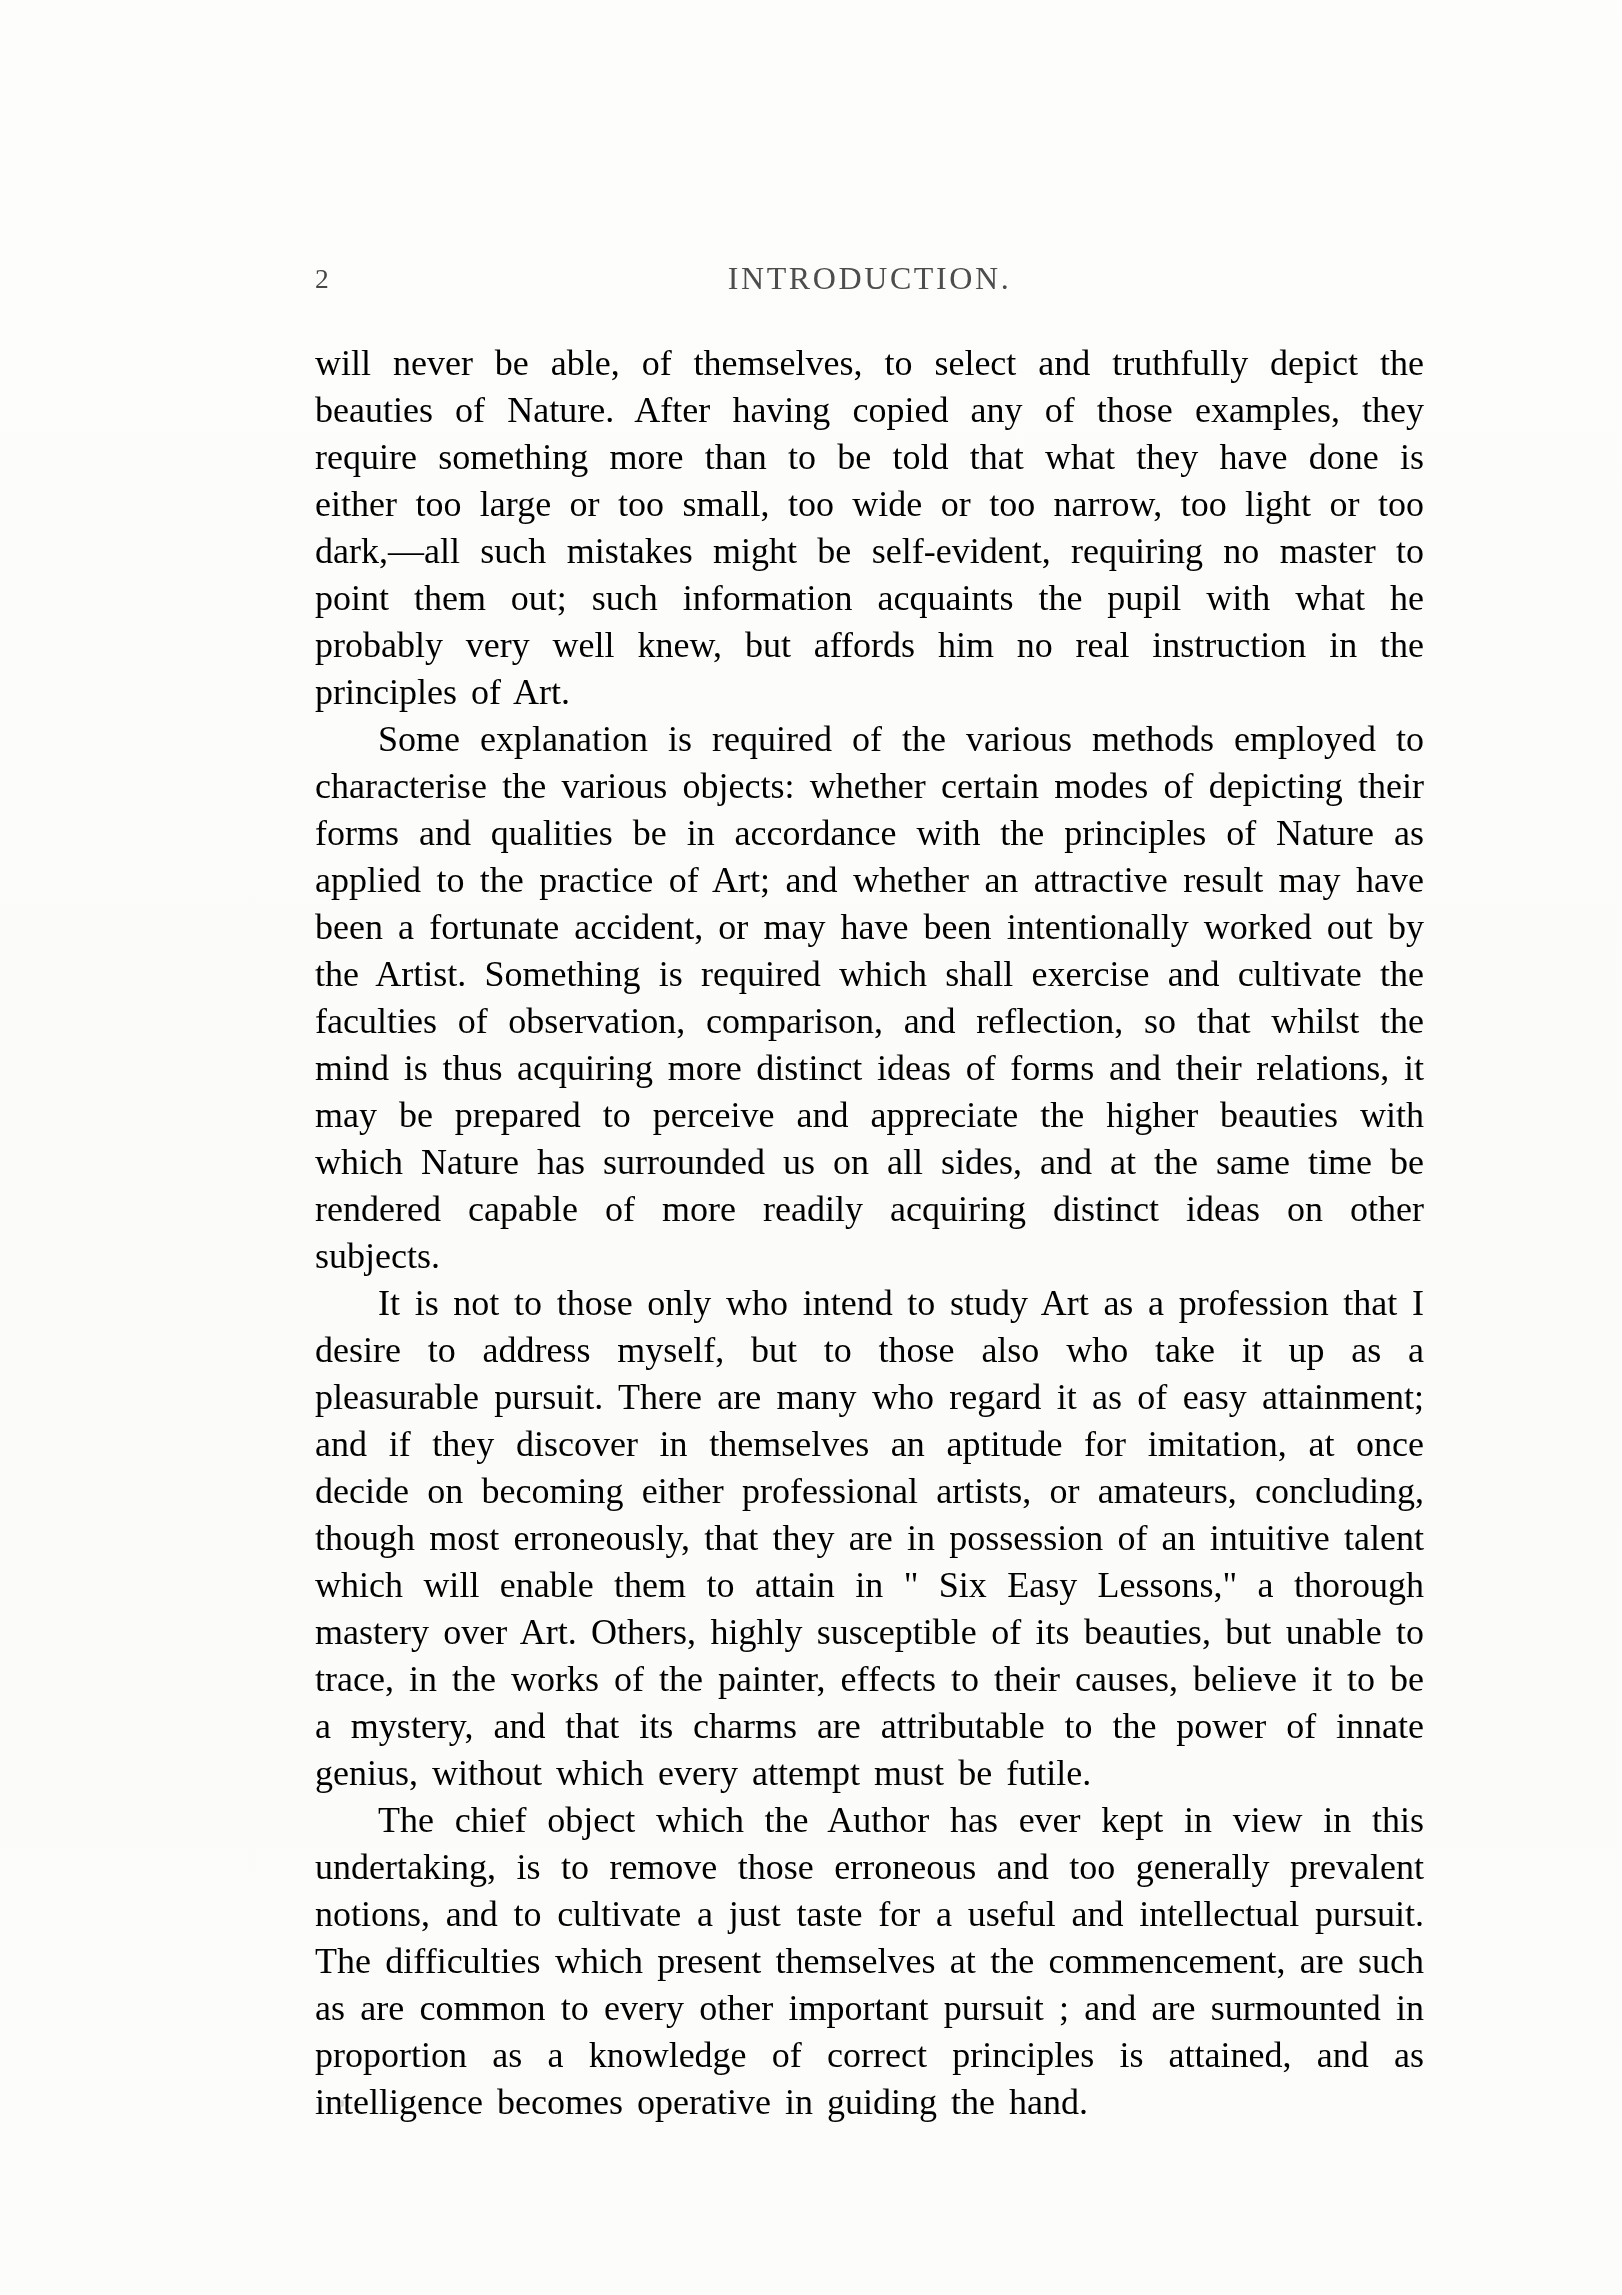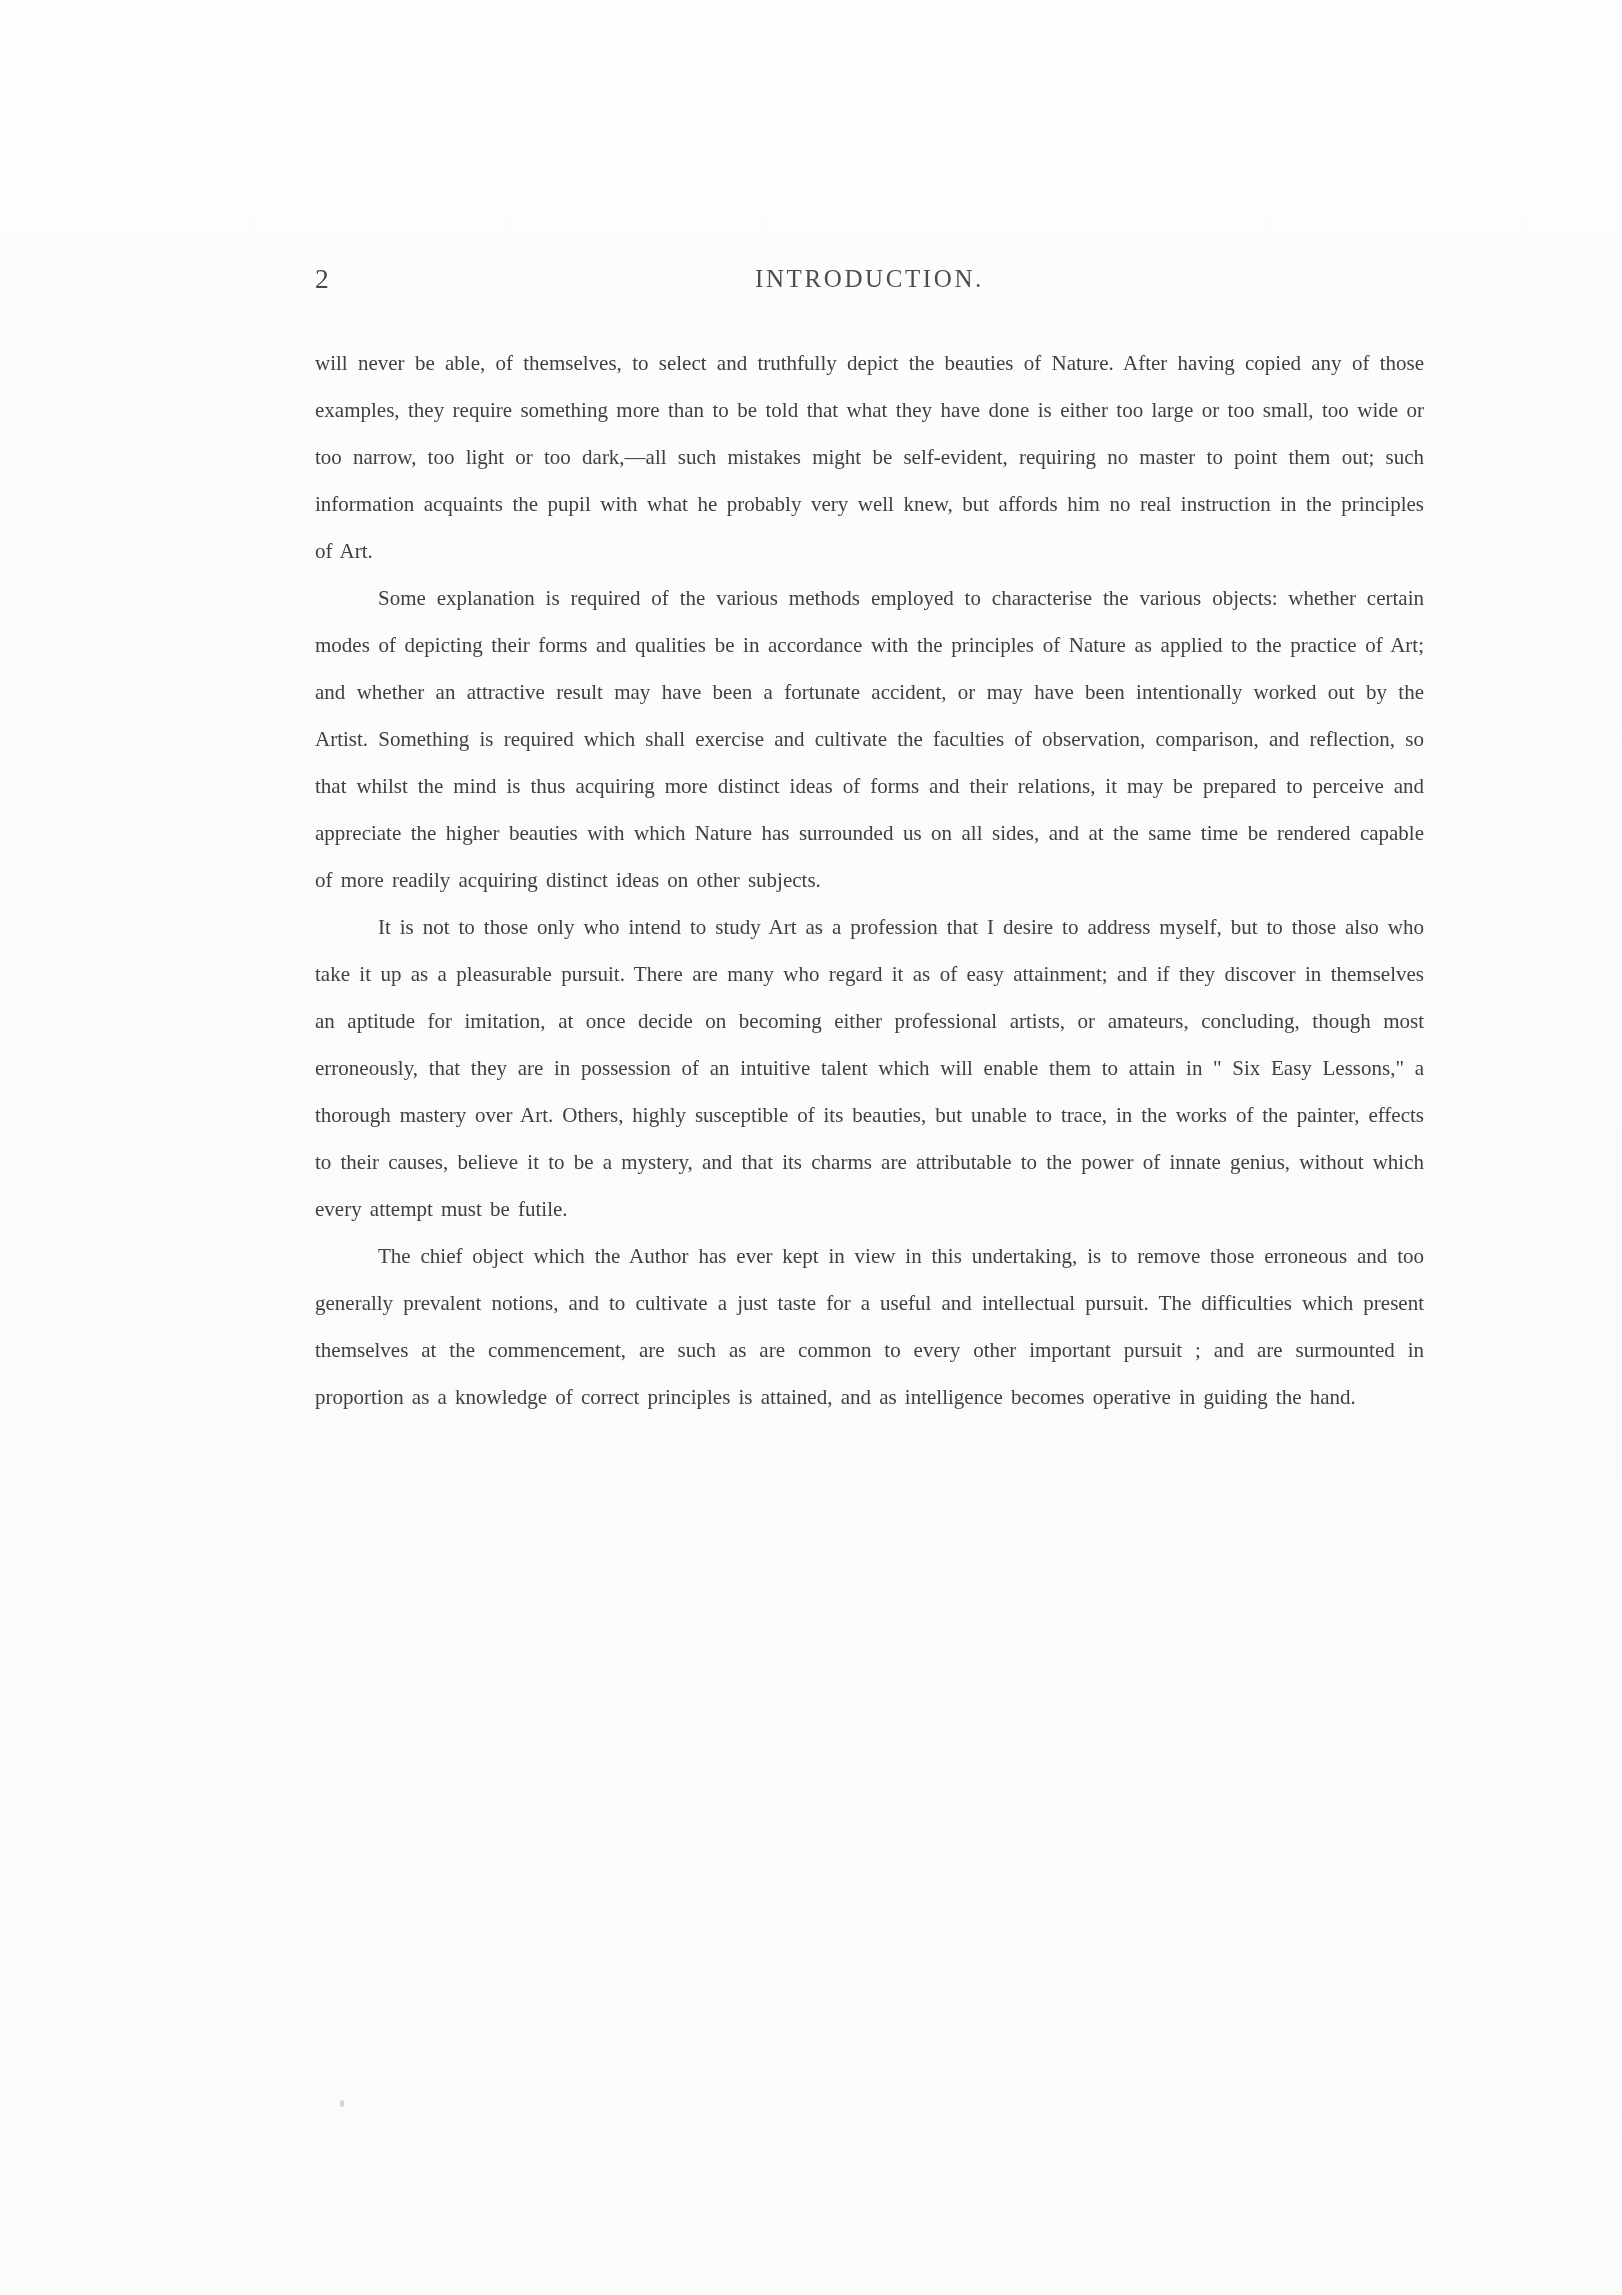--- a/index.html
+++ b/index.html
@@ -36,30 +36,30 @@
     .page-number {
       position: absolute;
       left: 0;
       top: 0;
       font-size: 27.5px;
       line-height: 37px;
     }
     .running-header {
       display: block;
       text-align: center;
-      font-size: 25px;
+      font-size: 32px;
       line-height: 37px;
       letter-spacing: 2.6px;
       color: #4d4d4d;
     }
     .page-body {
-      font-size: 21px;
+      font-size: 36px;
       line-height: 47px;
       text-align: justify;
-      color: #404040;
+      color: #000000;
     }
     .paragraph {
       margin: 0;
       text-indent: 63px;
       word-spacing: 0.14em;
     }
     .paragraph.continuation {
       text-indent: 0;
     }
     

